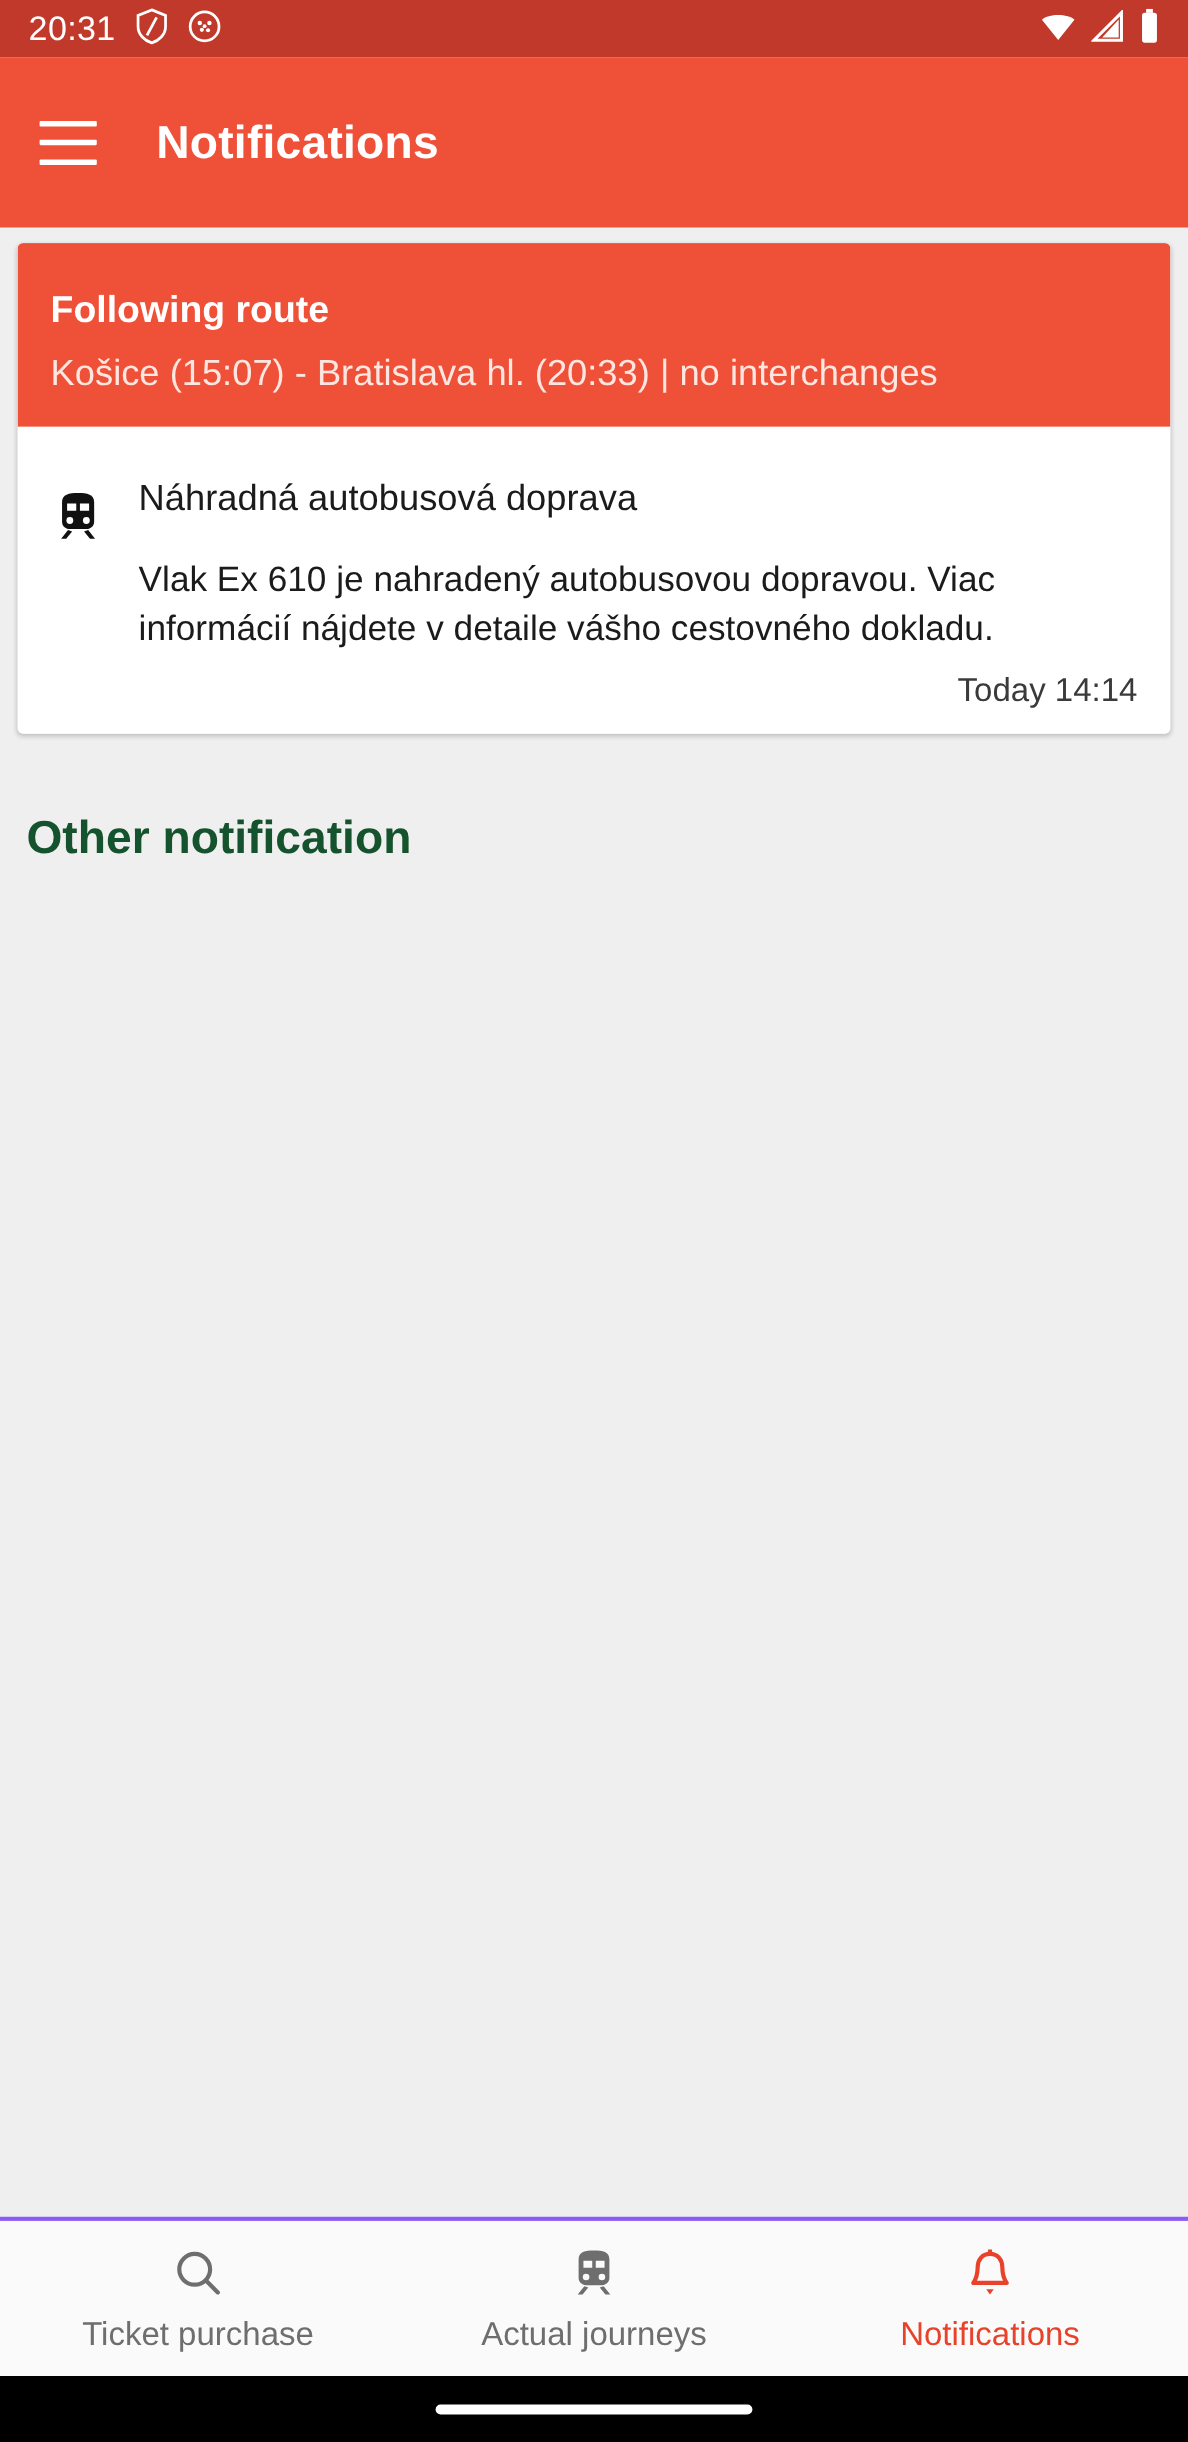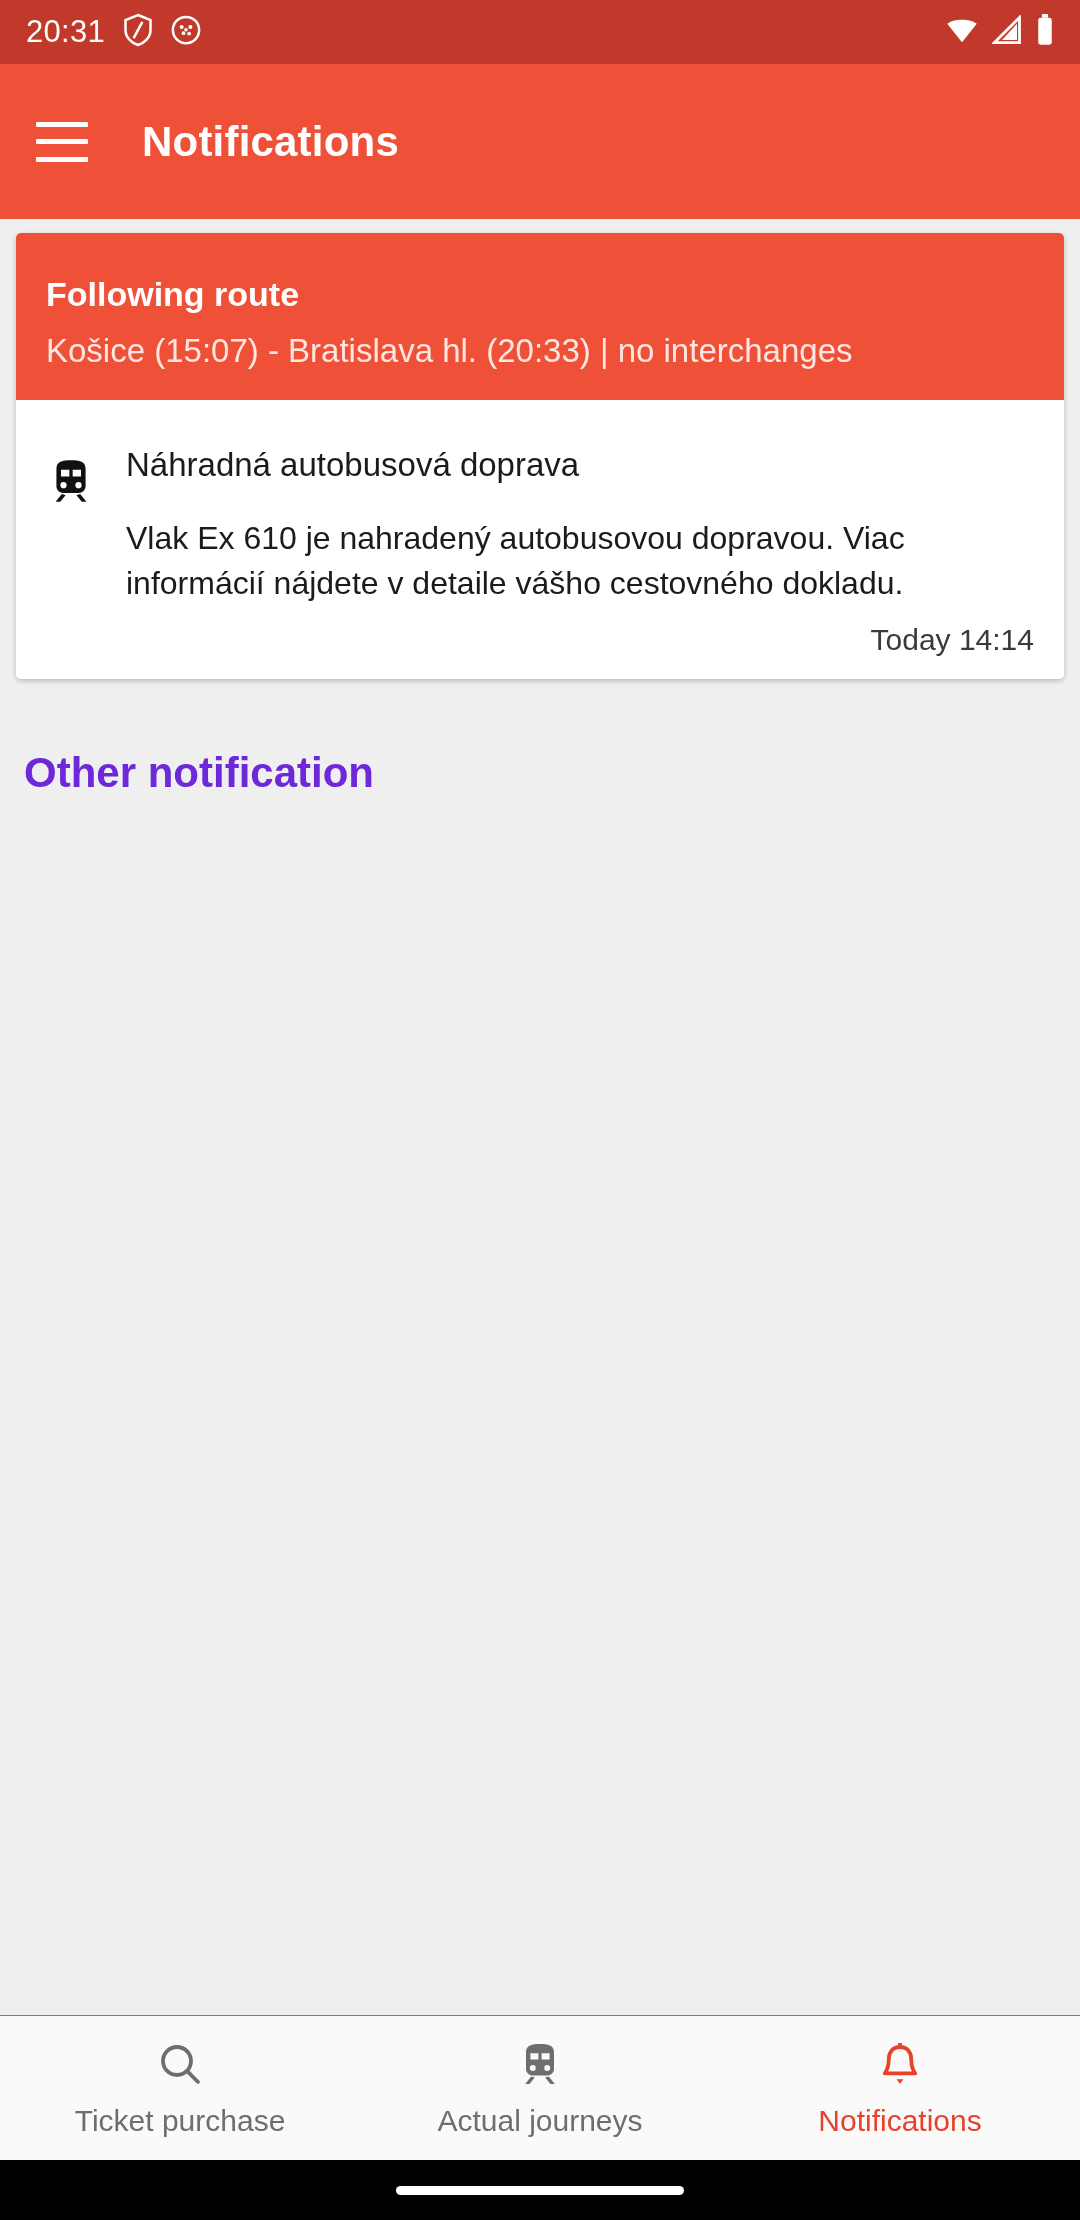--- a/index.html
+++ b/index.html
@@ -6,21 +6,21 @@
   html, body {
     width:1080px; height:2220px;
     font-family:"Liberation Sans", sans-serif;
     background:#ececec;
     overflow:hidden;
   }
   .screen { position:relative; width:1080px; height:2220px; background:#efefef; display:flex; flex-direction:column; }
 
   
   .status-bar {
-    height:64px; background:#c1392a; color:#ffffff;
+    height:52px; background:#c1392a; color:#ffffff;
     display:flex; align-items:center; padding:3px 26px;
     flex:0 0 auto;
   }
   .status-left { display:flex; align-items:center; gap:18px; }
   .status-time { font-size:31px; letter-spacing:0.3px; }
   .status-right { margin-left:auto; display:flex; align-items:center; gap:14px; }
   .si { display:block; }
 
   
   .app-bar {
@@ -51,28 +51,28 @@
 
   .card-body { padding:44px 30px 22px 30px; background:#fff; }
   .notif-row { display:flex; align-items:flex-start; }
   .notif-icon { width:58px; flex:0 0 58px; padding-top:12px; }
   .notif-text { flex:1 1 auto; padding-left:22px; }
   .notif-title { font-size:33px; color:#1b1b1b; font-weight:normal; line-height:1.25; }
   .notif-desc { font-size:32px; color:#1b1b1b; line-height:1.42; margin-top:30px; }
   .notif-time { font-size:30px; color:#3a3a3a; text-align:right; margin-top:16px; }
 
   .section-title {
-    font-size:42px; font-weight:bold; color:#6d28d9;
+    font-size:42px; font-weight:bold; color:#14532d;
     padding:70px 0 0 24px;
   }
 
   
   .bottom-nav {
     flex:0 0 auto; height:145px; background:#fafafa;
-    border-top:1px solid #8b5cf6;
+    border-top:4px solid #8b5cf6;
     display:flex; align-items:center;
   }
   .nav-item {
     flex:1 1 0; display:flex; flex-direction:column;
     align-items:center; justify-content:center; gap:14px; cursor:pointer;
   }
   .nav-label { font-size:30px; color:#6e6e6e; }
   .nav-item.active .nav-label { color:#e8422b; }
   .nav-icon { height:52px; display:flex; align-items:center; justify-content:center; }
 

